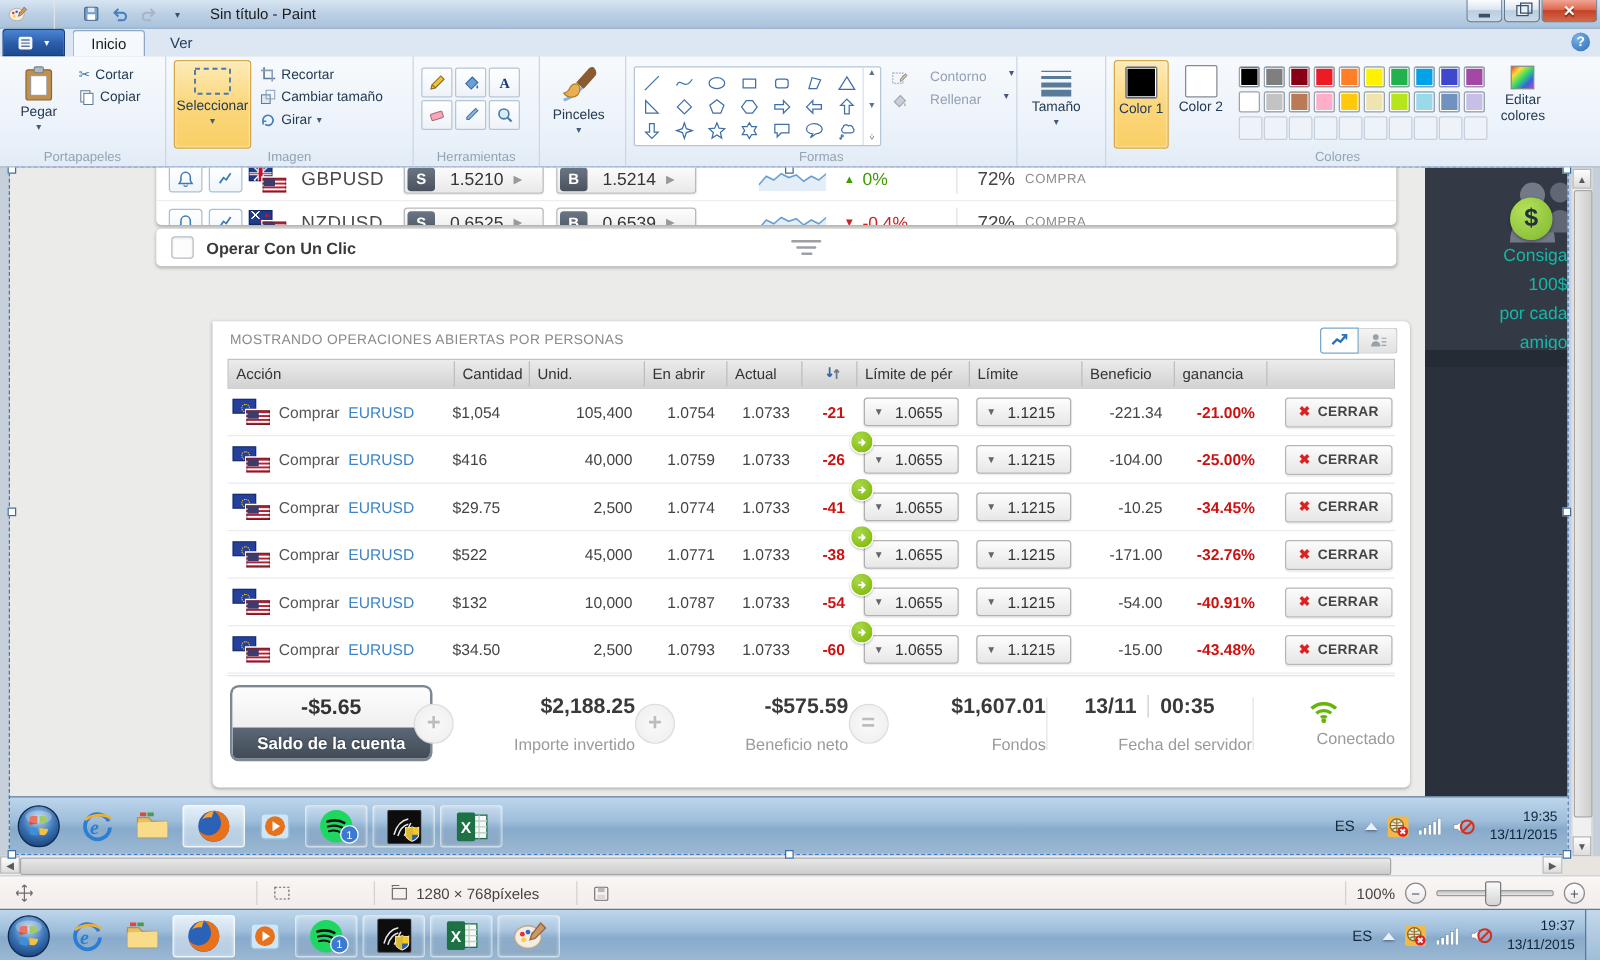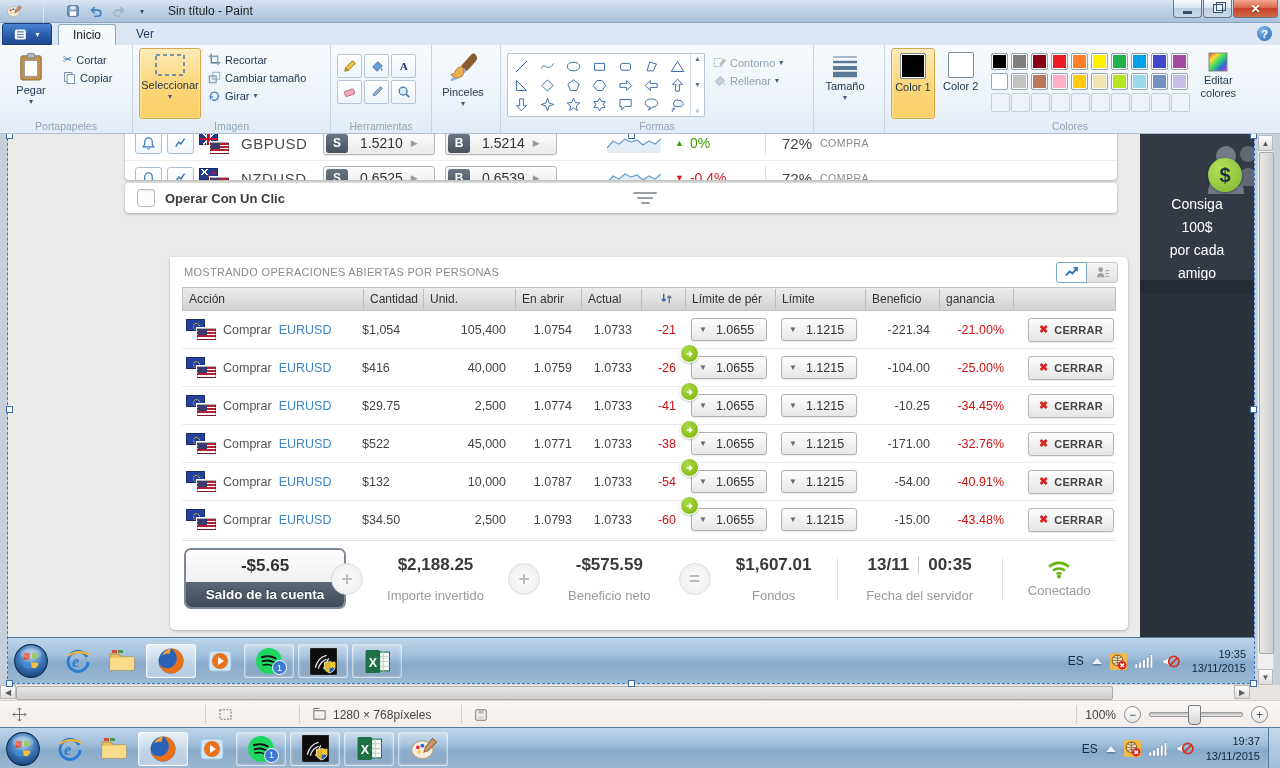--- a/index.html
+++ b/index.html
@@ -54,21 +54,21 @@
   .toolgrid{display:grid;grid-template-columns:repeat(3,25px);grid-auto-rows:24px;gap:2px;align-content:start;padding-top:6px}
   .toolbtn{border:1px solid #b6c6d8;border-radius:2px;background:linear-gradient(#fff,#eef3f9);
     display:flex;align-items:center;justify-content:center}
   #shapes-box{width:196px;height:62px;margin-top:5px;background:#fff;border:1px solid #b6c6d8;border-radius:2px;
     display:flex}
   #shapes-grid{flex:1;display:grid;grid-template-columns:repeat(7,26px);grid-auto-rows:19px;align-content:center;justify-content:center}
   .shape-cell{display:flex;align-items:center;justify-content:center}
   #shapes-scroll{width:15px;border-left:1px solid #d6e0ea;display:flex;flex-direction:column;justify-content:space-between;padding:1px 0;align-items:center}
   .sscr{font-size:7px;color:#5a7390;line-height:8px}
   .ofbtns{display:flex;flex-direction:column;gap:5px;padding-top:8px;margin-left:4px}
-  .ofbtn{display:flex;align-items:center;gap:4px;font-size:11px;color:#94a2b4}
+  .ofbtn{display:flex;gap:18px;font-size:11px;color:#94a2b4}
   .swatch-big{width:24px;height:24px;border:1px solid #828c96;box-shadow:inset 0 0 0 1px #fff;border-radius:2px}
   #palette{display:grid;grid-template-columns:repeat(10,19px);grid-auto-rows:19px;gap:1px;align-content:start;padding-top:5px;margin-left:4px}
   .pswatch{width:17px;height:17px;border:1px solid #98a4b0;box-shadow:inset 0 0 0 1px #fff;border-radius:2px}
   .pswatch.empty{background:#eef3f9;border-color:#c4d0dc;box-shadow:none}
 
   
   #canvas-area{position:absolute;left:0;top:133px;right:0;height:567px;background:#c6cfda;overflow:hidden}
   #pasted{position:absolute;left:8px;top:1px;width:1246px;height:549px;background:#ebebe9;
     outline:1px dashed #3a78c8;overflow:hidden}
   .handle{position:absolute;width:5px;height:5px;background:#fff;border:1px solid #3a6ea5;z-index:30}
@@ -118,21 +118,21 @@
   #thead{height:22px;margin:0 12px;background:linear-gradient(#ececec,#d2d2d2);border:1px solid #c2c2c2;border-radius:0}
   .hcell{font-size:12px;color:#333;padding-left:6px;border-left:1px solid #bdbdbd;line-height:20px;height:20px;
     white-space:nowrap;overflow:hidden}
   .hcell:first-child{border-left:none}
   .num{text-align:right;padding-right:8px}
   #tbody{margin:0 12px}
   .trow{height:37px;border-bottom:1px solid #ececec}
   .tcell{font-size:12.5px;color:#444;white-space:nowrap}
   .action-cell{display:flex;align-items:center;gap:7px;padding-left:4px}
   .red{color:#cc1111}
-  .bold{font-weight:normal}
+  .bold{font-weight:bold}
   .pairlink{color:#3d85c6}
   .dd-wrap{position:relative;display:flex;justify-content:center}
   .dd{width:76px;height:23px;border:1px solid #b0b0b0;border-radius:3px;background:linear-gradient(#fdfdfd,#e7e7e7);
     display:flex;align-items:center;box-shadow:0 1px 1px rgba(0,0,0,.08)}
   .dd .da{font-size:8px;color:#666;margin-left:7px}
   .dd .dv{font-size:12.5px;color:#333;margin-left:9px}
   .gbadge{position:absolute;left:-4px;top:-12px;width:17px;height:17px;border-radius:50%;
     background:radial-gradient(circle at 35% 30%,#a8d84a,#7cb500);border:1.5px solid #fff;box-shadow:0 1px 2px rgba(0,0,0,.25);
     display:flex;align-items:center;justify-content:center;z-index:3}
   .closebtn{width:86px;height:24px;border:1px solid #b6b6b6;border-radius:3px;background:linear-gradient(#fcfcfc,#e6e6e6);
@@ -159,39 +159,39 @@
   .flag.nzd{background:#1e3c8c}
   .flag.nzd:before{content:"";position:absolute;left:0;top:0;width:9px;height:6px;
     background:linear-gradient(45deg,transparent 44%,#fff 44% 56%,transparent 56%),
     linear-gradient(-45deg,transparent 44%,#fff 44% 56%,transparent 56%),#1e3c8c}
   .flag.nzd:after{content:"";position:absolute;right:2px;top:2px;width:3px;height:3px;background:#c8102e;border-radius:50%;
     box-shadow:-4px 4px 0 #c8102e,2px 6px 0 #c8102e}
 
   
   #summary{position:absolute;left:12px;right:12px;top:283px;height:75px;border-top:1px solid #e2e2e2;
     display:flex;align-items:center}
-  .sum-item{text-align:center}
+  .sum-item{text-align:right}
   .sum-val{font-size:17px;font-weight:bold;color:#3a3a3a}
   .sum-lab{font-size:13px;color:#9a9a9a;margin-top:13px}
   .sum-circle{width:30px;height:30px;border-radius:50%;background:radial-gradient(#fafafa,#ededed);border:1px solid #ddd;
     color:#bdbdbd;font-size:19px;font-weight:bold;display:flex;align-items:center;justify-content:center;z-index:2;flex:none}
   #saldo-box{width:158px;border:2px solid #7c8795;border-radius:7px;overflow:hidden;background:#fff;flex:none;margin-left:2px}
   #saldo-val{font-size:17px;font-weight:bold;color:#333;text-align:center;padding:6px 0;background:linear-gradient(#fdfdfd,#efefef)}
   #saldo-lab{font-size:13.5px;font-weight:bold;color:#fff;text-align:center;padding:5px 0;background:linear-gradient(#5c6876,#414b57);text-shadow:0 -1px 1px rgba(0,0,0,.4)}
   .vdiv{width:1px;height:42px;background:#e4e4e4}
   .datetime{display:flex;align-items:center;justify-content:center;gap:9px;font-size:17px;font-weight:bold;color:#3a3a3a}
   .dtsep{width:1px;height:18px;background:#ccc}
 
   
   #sidebar-ad{position:absolute;left:1132px;top:0;width:114px;height:503px;background:#333a46;overflow:hidden}
   #ad-people{position:absolute;right:-12px;top:8px;opacity:.9}
   #ad-dollar{position:absolute;left:68px;top:24px;width:34px;height:34px;border-radius:50%;
     background:radial-gradient(circle at 35% 30%,#b4e05a,#7fb82e);display:flex;align-items:center;justify-content:center;
     color:#223040;font-size:20px;font-weight:bold;box-shadow:0 1px 3px rgba(0,0,0,.4)}
-  .ad-line{position:absolute;left:0;width:100%;text-align:center;color:#ffffff;font-size:14px}
+  .ad-line{position:absolute;left:0;width:100%;text-align:right;color:#14b8a6;font-size:14px}
   #ad-strip{position:absolute;left:0;top:146px;width:100%;height:14px;background:#252b35}
   #ad-lower{position:absolute;left:0;top:160px;width:100%;bottom:0;background:#2b313c}
 
   
   .taskbar{display:flex;align-items:center;
     background:linear-gradient(#bdd6eb,#9fbedb 40%,#88aacb 55%,#9cb9d3);border-top:1px solid #5a7a9a}
   #inner-taskbar{position:absolute;left:0;top:503px;width:100%;height:46px}
   #outer-taskbar{position:absolute;left:0;top:727px;right:0;height:41px;z-index:50}
   .orb{width:38px;height:38px;margin:0 6px 0 4px;flex:none}
   .tb-item{width:40px;height:34px;display:flex;align-items:center;justify-content:center;margin:0 2px;position:relative;flex:none;border-radius:3px}

